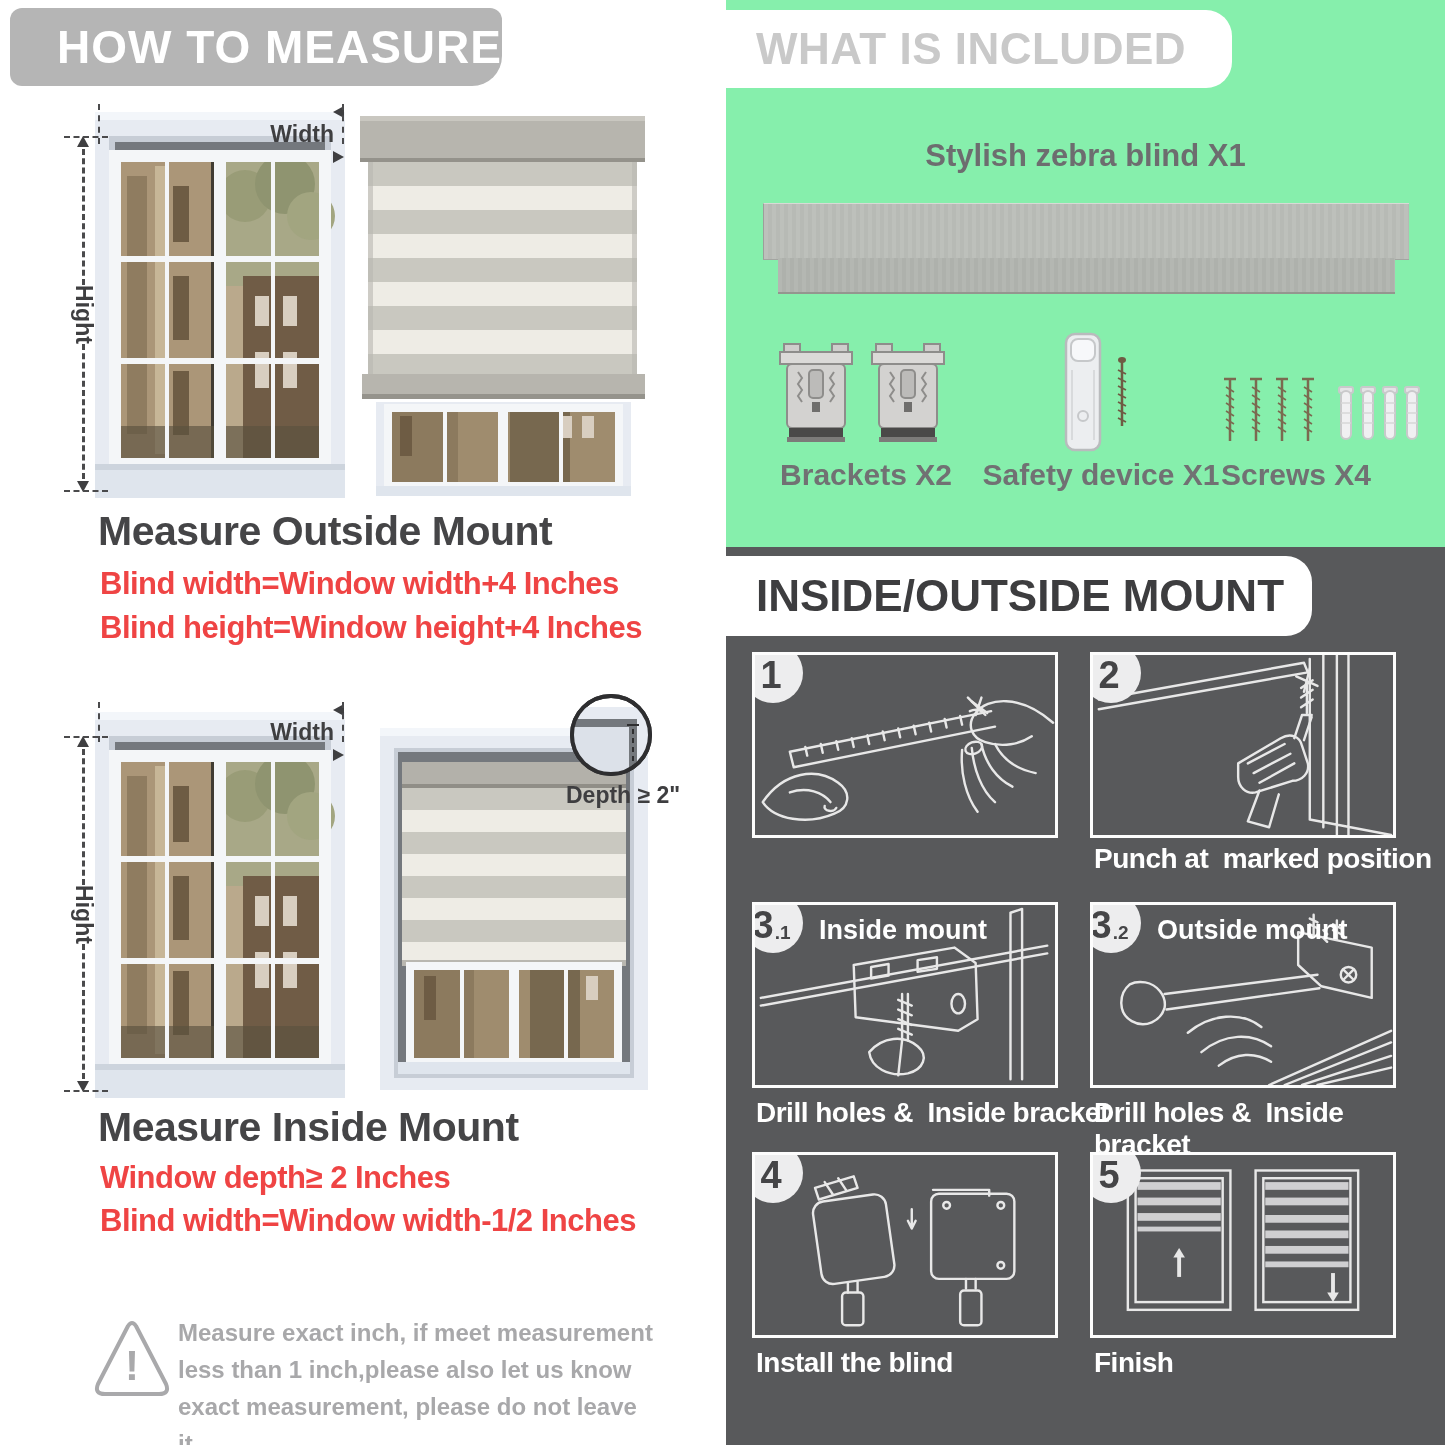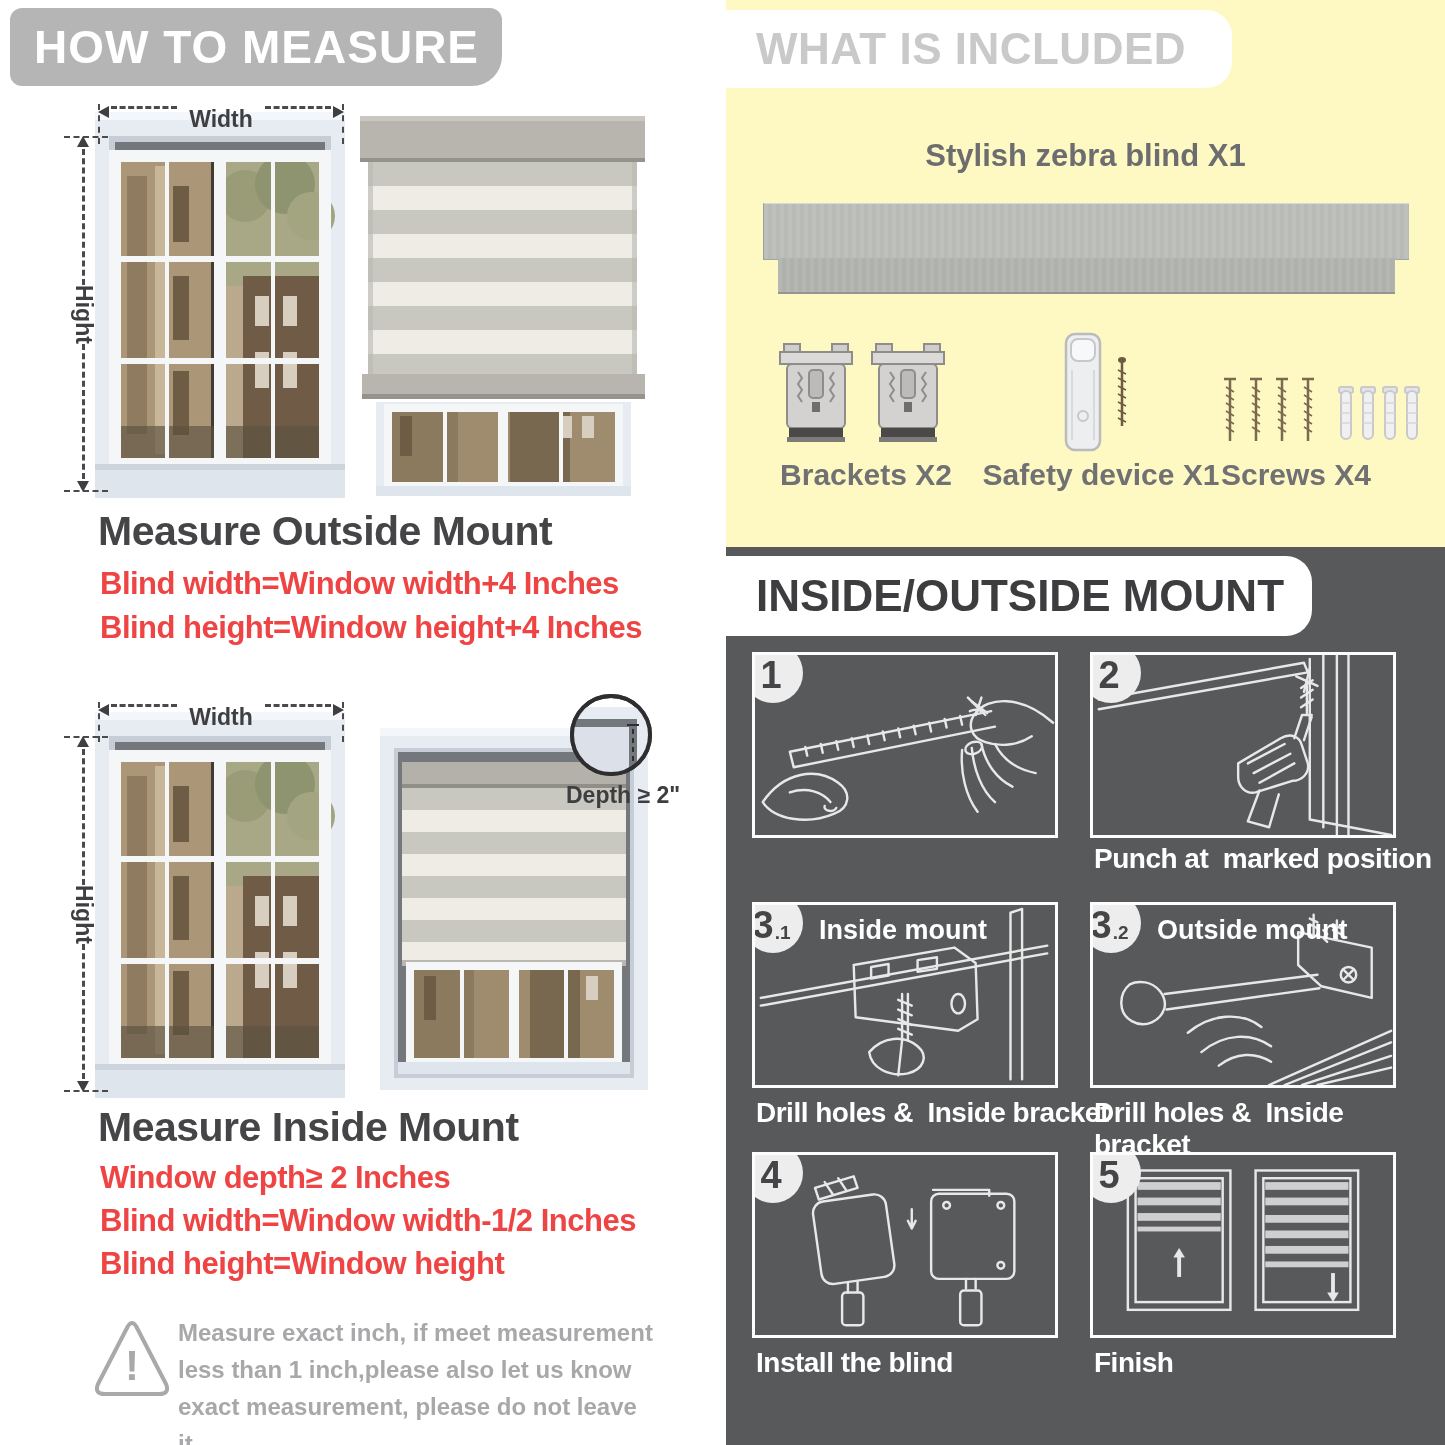--- a/index.html
+++ b/index.html
@@ -2,45 +2,45 @@
 <html><head>
 <meta charset="utf-8">
 <style>
   html,body{margin:0;padding:0;background:#fff;}
   .page{position:relative;width:1445px;height:1445px;background:#ffffff;overflow:hidden;
         font-family:"Liberation Sans",sans-serif;}
   
   .left-col{position:absolute;left:0;top:0;width:726px;height:1445px;background:#fff;}
   .banner-how{position:absolute;left:10px;top:8px;width:492px;height:78px;background:#b5b5b5;
               border-radius:12px 12px 30px 12px;color:#ffffff;font-weight:bold;font-size:46px;
-              line-height:78px;padding-left:24px;box-sizing:border-box;letter-spacing:1px;}
+              line-height:78px;padding-left:24px;box-sizing:border-box;letter-spacing:1px;text-align:right;}
   .heading{position:absolute;left:98px;margin:0;font-size:41px;font-weight:bold;color:#454547;letter-spacing:-0.5px;}
   .bodyline{position:absolute;left:100px;margin:0;font-size:31px;font-weight:bold;color:#ef4444;letter-spacing:-0.5px;}
   .fig-svg{position:absolute;display:block;}
   
-  .warrow{position:absolute;display:flex;align-items:flex-start;height:28px;}
+  .warrow{position:absolute;display:flex;align-items:flex-end;height:28px;flex-direction:column;}
   .warrow .tick-l,.warrow .tick-r{position:absolute;top:-2px;height:40px;border-left:2px dashed #4a4a4c;}
   .warrow .tick-l{left:0;} .warrow .tick-r{right:0;}
   .warrow .ah-l{width:0;height:0;border-top:6px solid transparent;border-bottom:6px solid transparent;border-right:11px solid #3f3f41;}
   .warrow .ah-r{width:0;height:0;border-top:6px solid transparent;border-bottom:6px solid transparent;border-left:11px solid #3f3f41;}
   .warrow .dash{flex:1;height:0;border-top:3px dashed #4a4a4c;margin:0 2px;}
   .warrow .lbl{margin:0 10px;font-size:23px;font-weight:bold;color:#3f3f41;white-space:nowrap;}
   
   .harrow{position:absolute;display:flex;flex-direction:column;align-items:center;width:34px;}
   .harrow .tick-t,.harrow .tick-b{position:absolute;left:-2px;width:44px;border-top:2px dashed #4a4a4c;}
   .harrow .tick-t{top:0;} .harrow .tick-b{bottom:0;}
   .harrow .ah-u{width:0;height:0;border-left:6px solid transparent;border-right:6px solid transparent;border-bottom:11px solid #3f3f41;}
   .harrow .ah-d{width:0;height:0;border-left:6px solid transparent;border-right:6px solid transparent;border-top:11px solid #3f3f41;}
   .harrow .dashv{flex:1;width:0;border-left:3px dashed #4a4a4c;margin:2px 0;}
   .harrow .lbl{transform:rotate(90deg);font-size:23px;font-weight:bold;color:#3f3f41;margin:14px 0;white-space:nowrap;}
   .depth-label{position:absolute;left:566px;top:782px;width:130px;font-size:23px;font-weight:bold;color:#3e3e40;}
   .warn-text{position:absolute;left:178px;top:1314px;width:478px;font-size:24px;line-height:37px;
              font-weight:bold;color:#a8a8aa;}
   
-  .right-top{position:absolute;left:726px;top:0;width:719px;height:689px;background:#fef9c3;}
+  .right-top{position:absolute;left:726px;top:0;width:719px;height:689px;background:#86efac;}
   .banner-included{position:absolute;left:0;top:10px;width:506px;height:78px;background:#ffffff;
                    border-radius:0 26px 26px 0;color:#c9c9c9;font-size:44px;font-weight:bold;
                    line-height:78px;padding-left:30px;box-sizing:border-box;letter-spacing:0.5px;}
   .product-label{position:absolute;left:0;top:138px;width:719px;text-align:center;font-size:31px;
                  font-weight:bold;color:#6d6d6f;}
   .rail-top{position:absolute;left:37px;top:203px;width:645px;height:55px;
             background:repeating-linear-gradient(90deg,#bdc0bb 0 4px,#b7bab5 4px 8px);
             border-top:1px solid #d8dad6;border-left:1px solid #9c9e9a;border-bottom:1px solid #a3a5a1;}
   .rail-lip{position:absolute;left:52px;top:258px;width:617px;height:34px;
             background:repeating-linear-gradient(90deg,#b4b7b2 0 4px,#aeb1ac 4px 8px);
@@ -229,21 +229,20 @@
         <line x1="66" y1="38" x2="66" y2="84" stroke="#2e2e30" stroke-width="2" stroke-dasharray="5 4"></line>
         <line x1="60" y1="34" x2="72" y2="34" stroke="#2e2e30" stroke-width="2"></line>
       </g>
       <circle cx="44" cy="44" r="39" fill="none" stroke="#2e2e30" stroke-width="4"></circle>
     </svg>
     <div class="depth-label">Depth ≥ 2"</div>
 
     <h2 class="heading" style="top:1104px">Measure Inside Mount</h2>
     <p class="bodyline" style="top:1160px">Window depth≥ 2 Inches</p>
     <p class="bodyline" style="top:1203px">Blind width=Window width-1/2 Inches</p>
-    <p class="bodyline" style="top:1246px">Blind height=Window height</p>
 
     <svg class="fig-svg" style="left:92px;top:1316px" width="80" height="84" viewBox="0 0 80 84">
       <path d="M36,10 Q40,4 44,10 L74,68 Q78,78 67,78 H13 Q2,78 6,68 Z" fill="none" stroke="#a9a9ab" stroke-width="4" stroke-linejoin="round"></path>
       <text x="40" y="64" text-anchor="middle" font-size="42" font-weight="bold" fill="#a9a9ab" font-family="Liberation Sans, sans-serif">!</text>
     </svg>
     <div class="warn-text">Measure exact inch, if meet measurement less than 1 inch,please also let us know exact measurement, please do not leave it</div>
   </div>
 
   <div class="right-top">
     <div class="banner-included">WHAT IS INCLUDED</div>

